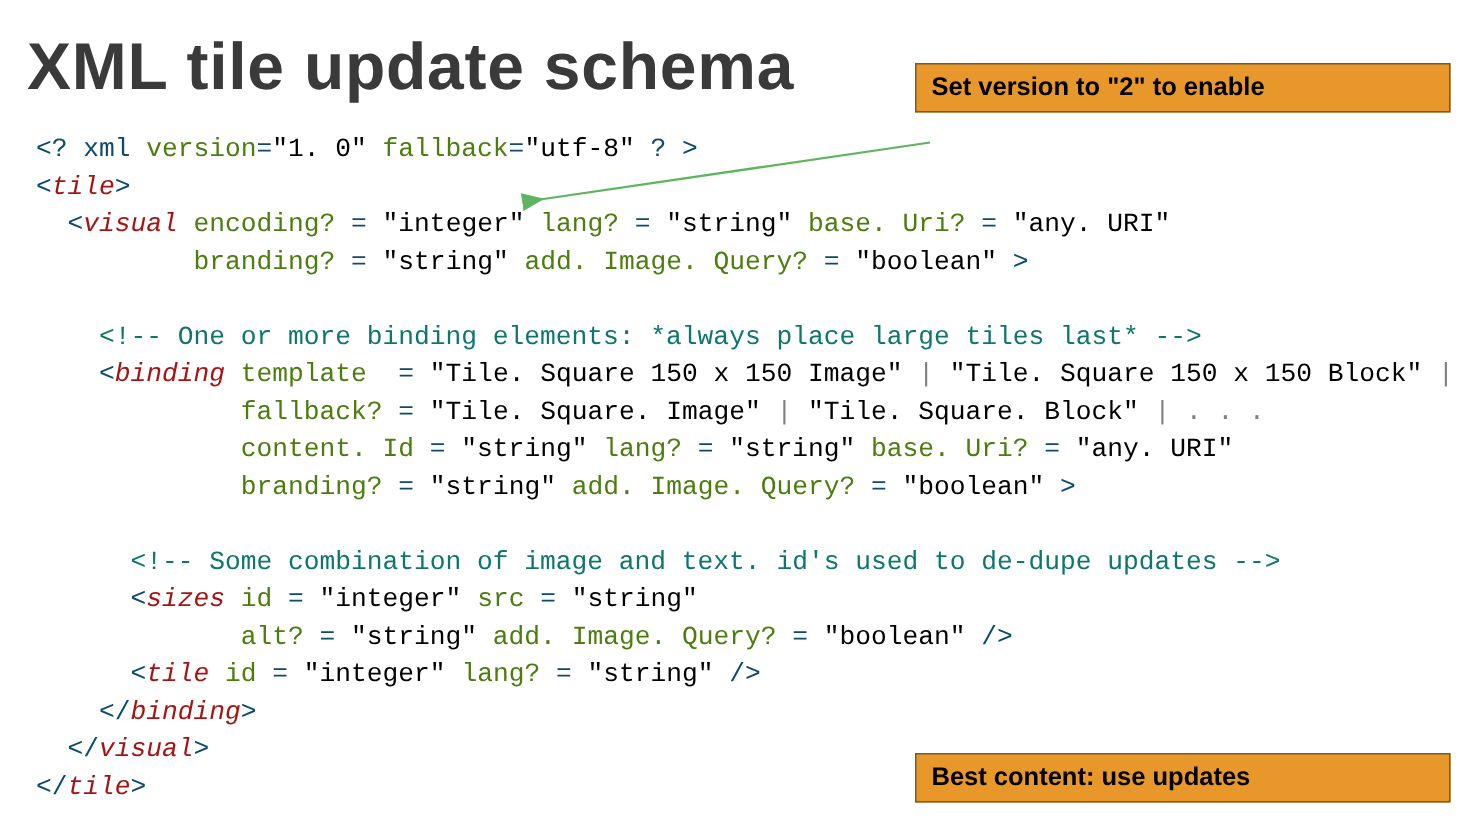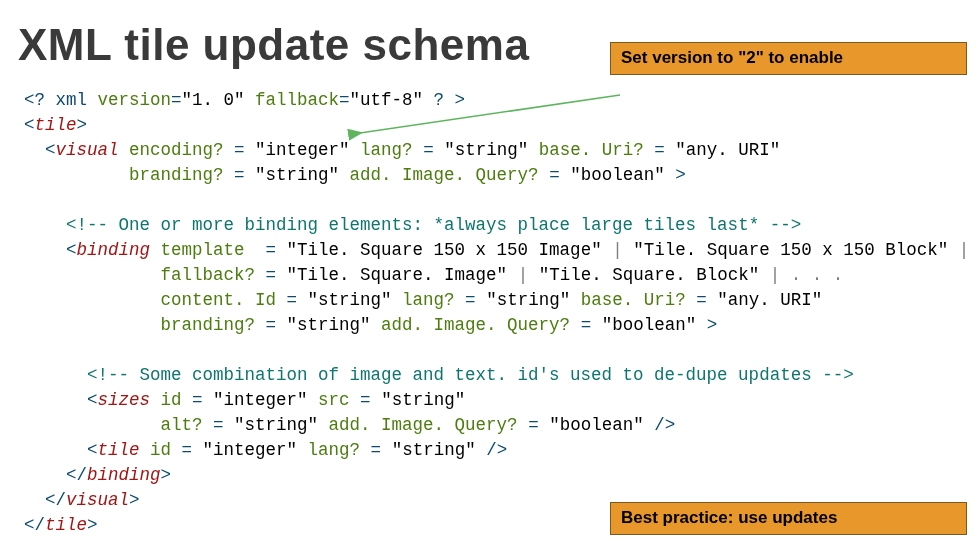--- a/index.html
+++ b/index.html
@@ -70,21 +70,21 @@
 </head>
 <body>
 
 <div class="title">XML tile update schema</div>
 
 <div class="callout callout-top">
   <span>Set version to "2" to enable</span><br>
 </div>
 
 <div class="callout callout-bottom">
-  <span>Best practice: use updates</span><br>
+  <span>Best content: use updates</span><br>
 </div>
 
 <svg class="arrow" viewBox="0 0 370 50">
   <defs>
     <marker id="ah" markerWidth="10" markerHeight="8" refX="2" refY="4" orient="auto">
       <path d="M10,0 L0,4 L10,8 Z" fill="#5fb55f"></path>
     </marker>
   </defs>
   <line x1="360" y1="2" x2="100" y2="40" stroke="#5fb55f" stroke-width="1.5" marker-end="url(#ah)"></line>
 </svg>

